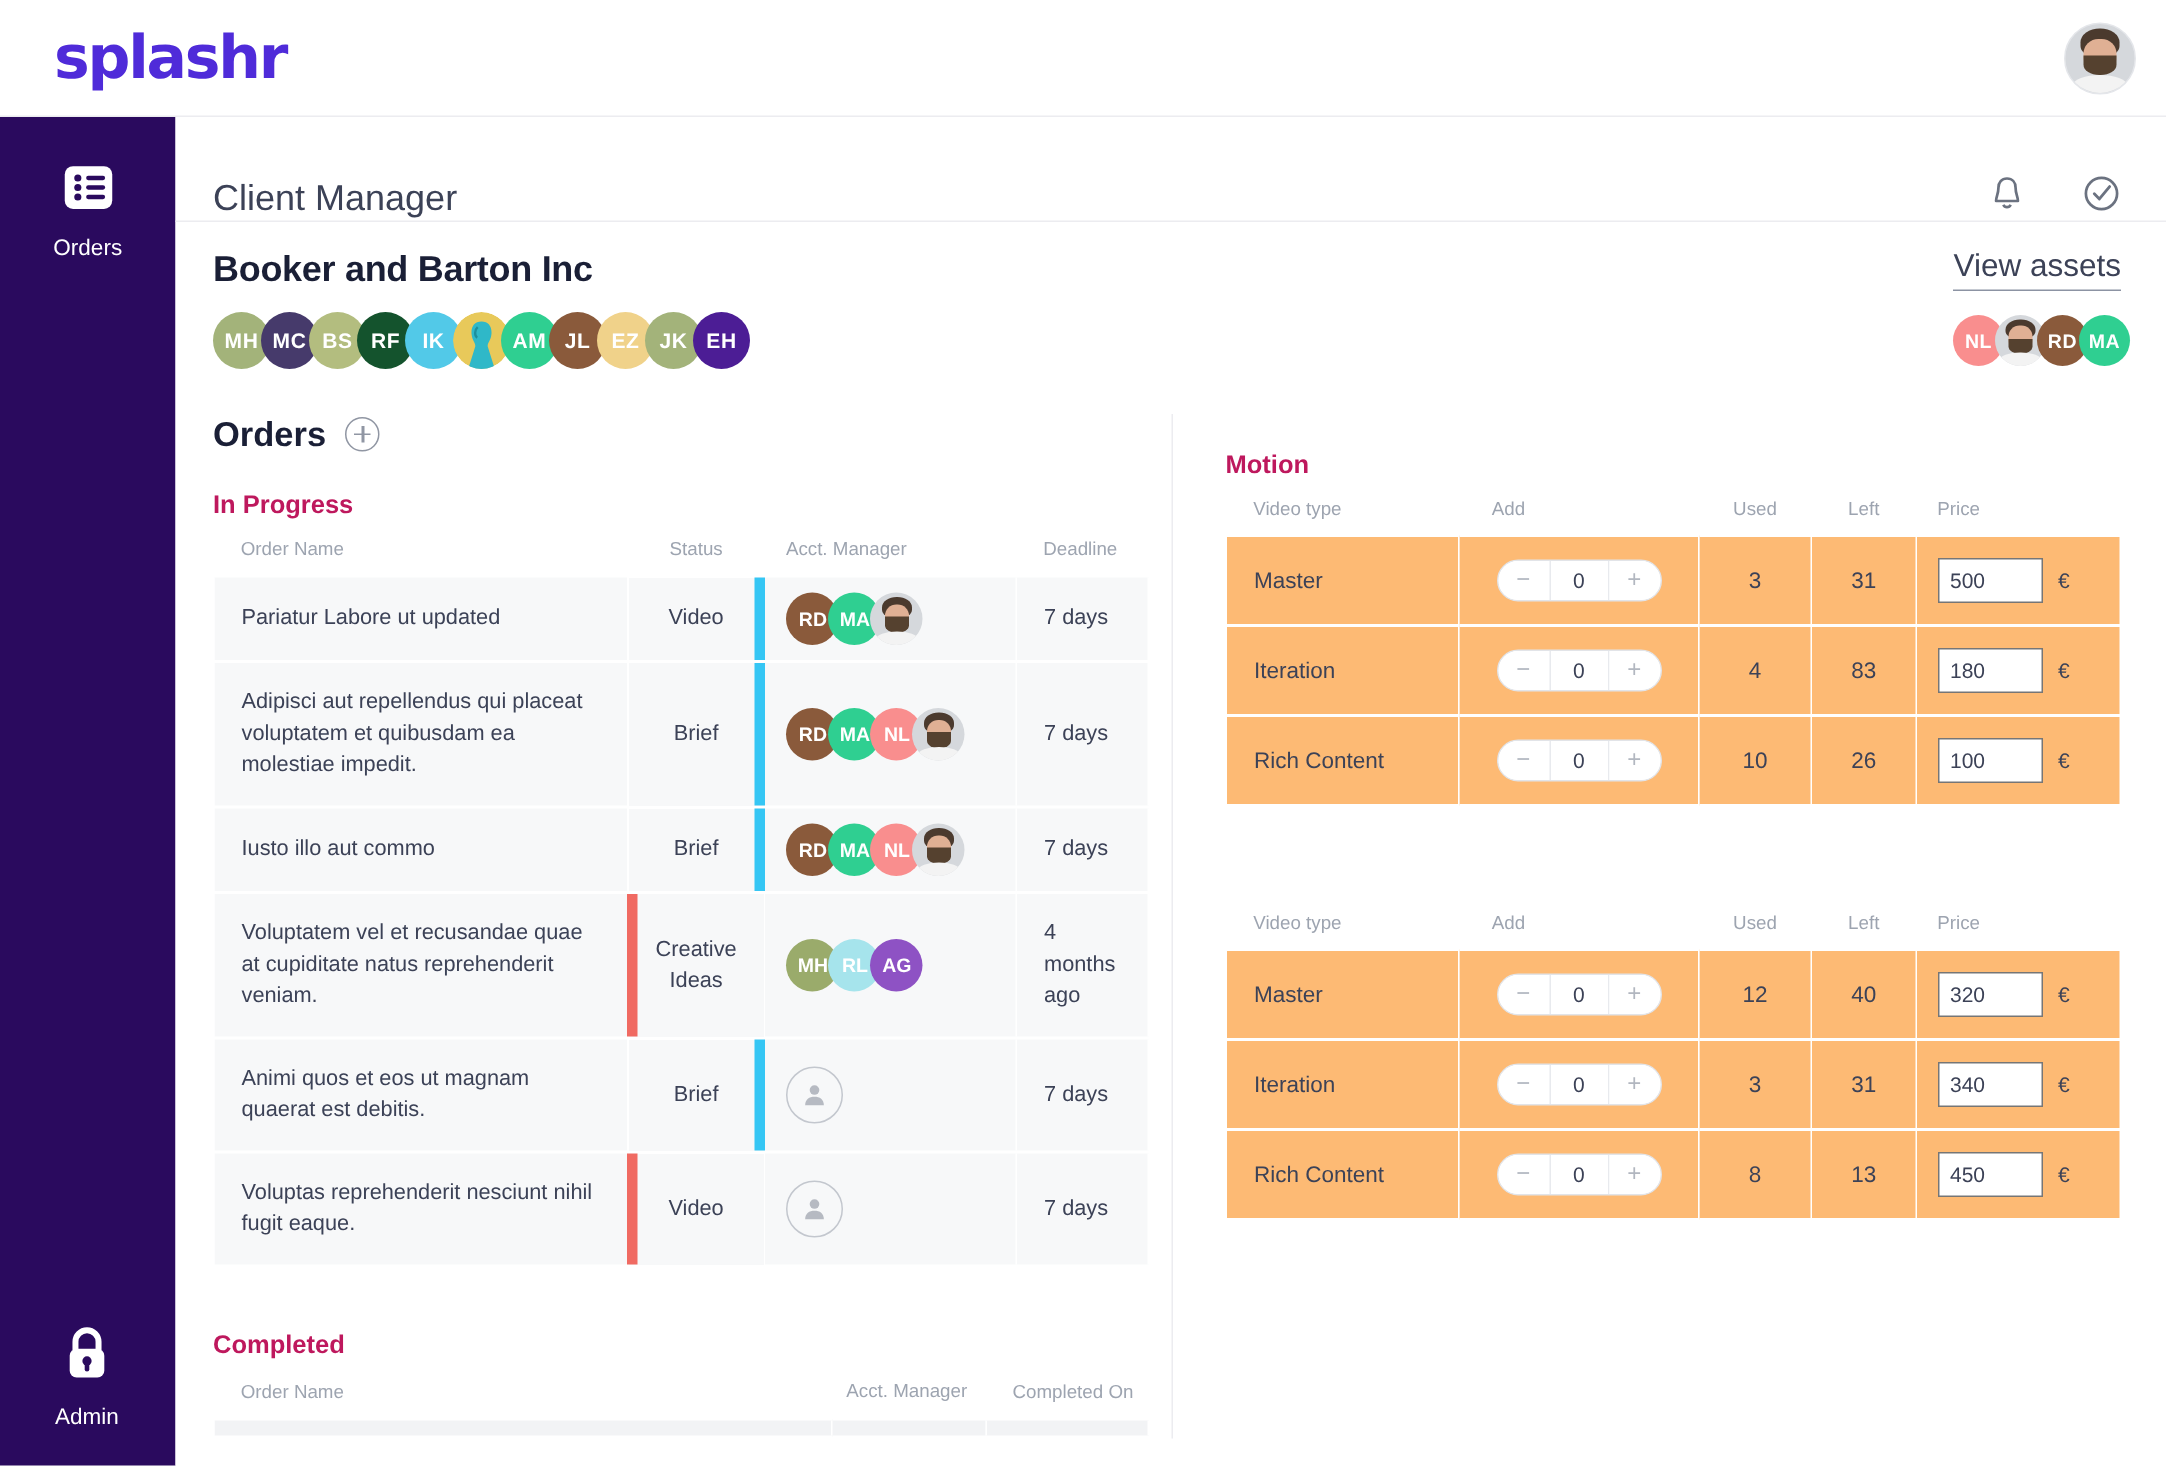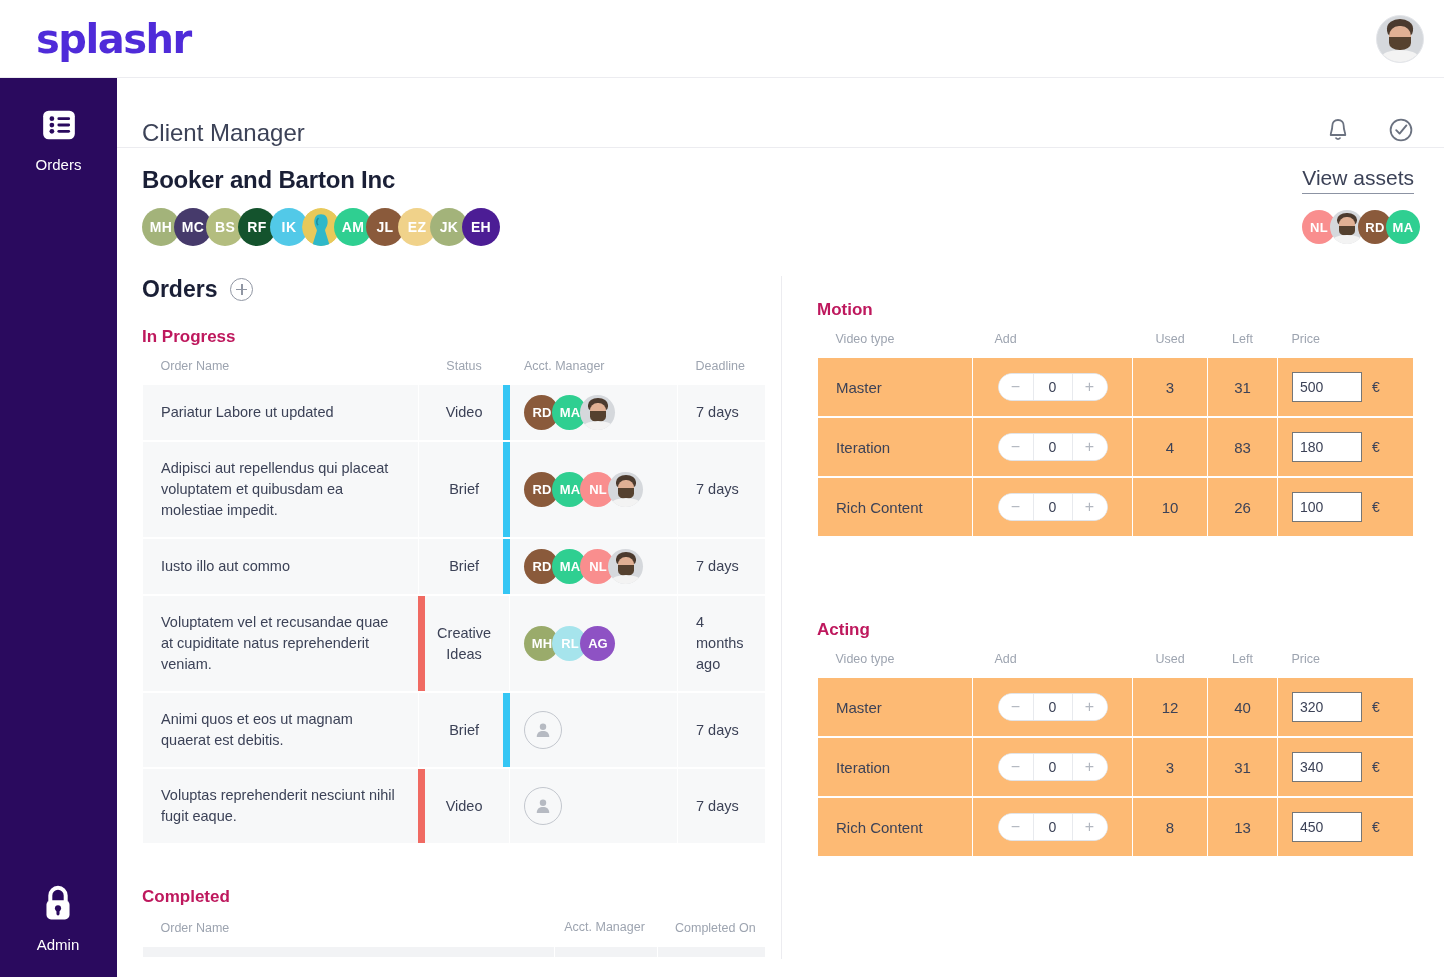--- a/index.html
+++ b/index.html
@@ -474,21 +474,20 @@
                   <td class="p-price">
                     <div class="price-wrap">
                       <input class="price-in" type="text" value="100" style="">
                       <span class="euro">€</span>
                     </div>
                   </td>
                 </tr>
               </tbody>
             </table>
             <div class="spacer-block"></div>
-            <div class="sub-title">Acting</div>
             <table class="pr-table">
               <thead>
                 <tr>
                   <th class="th-type">Video type</th>
                   <th class="th-add">Add</th>
                   <th class="th-used">Used</th>
                   <th class="th-left">Left</th>
                   <th class="th-price">Price</th>
                 </tr>
               </thead>

